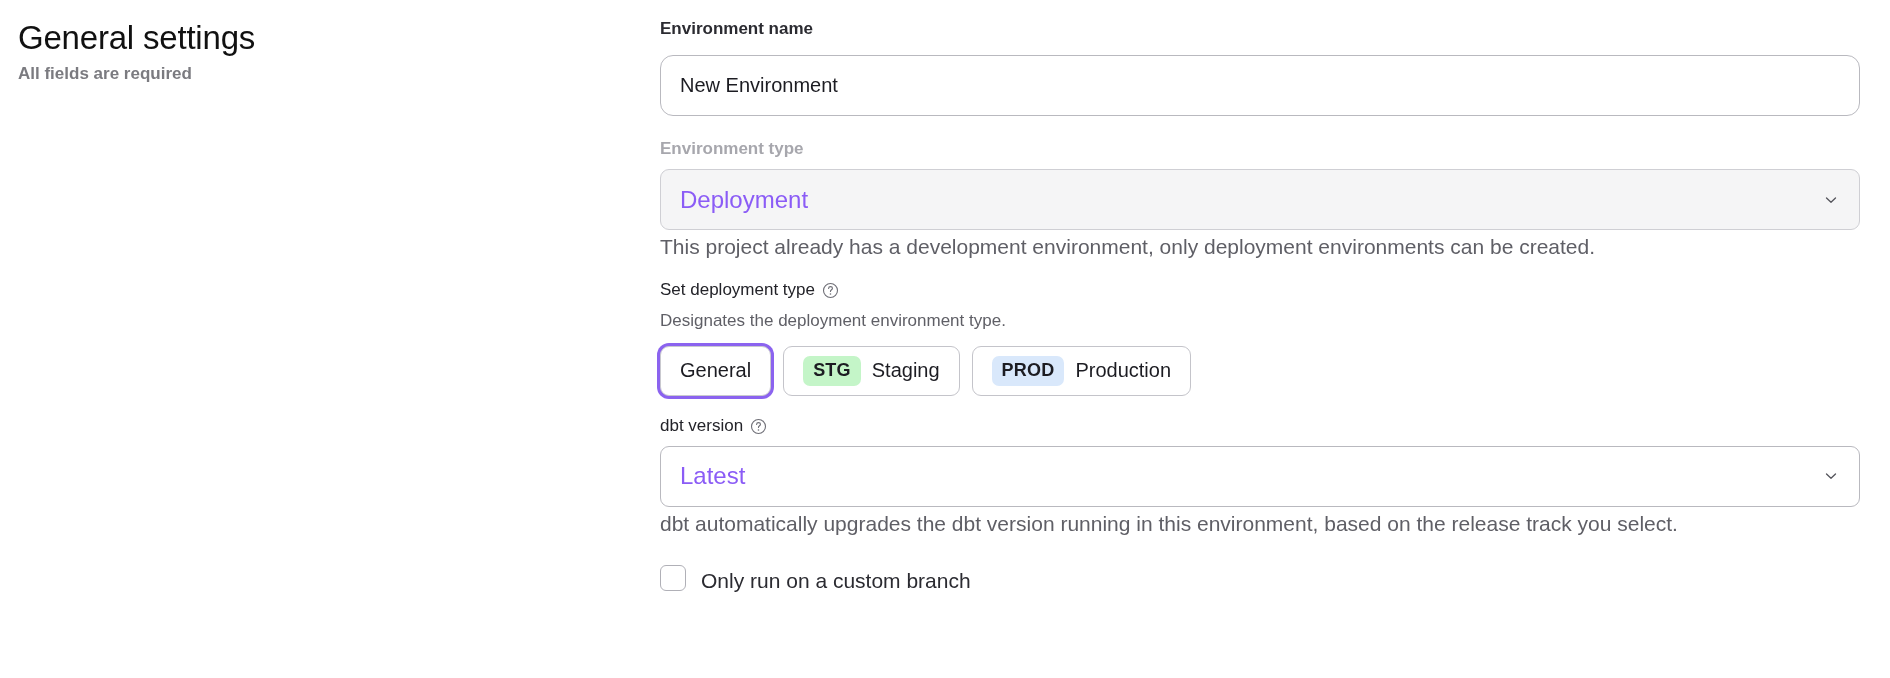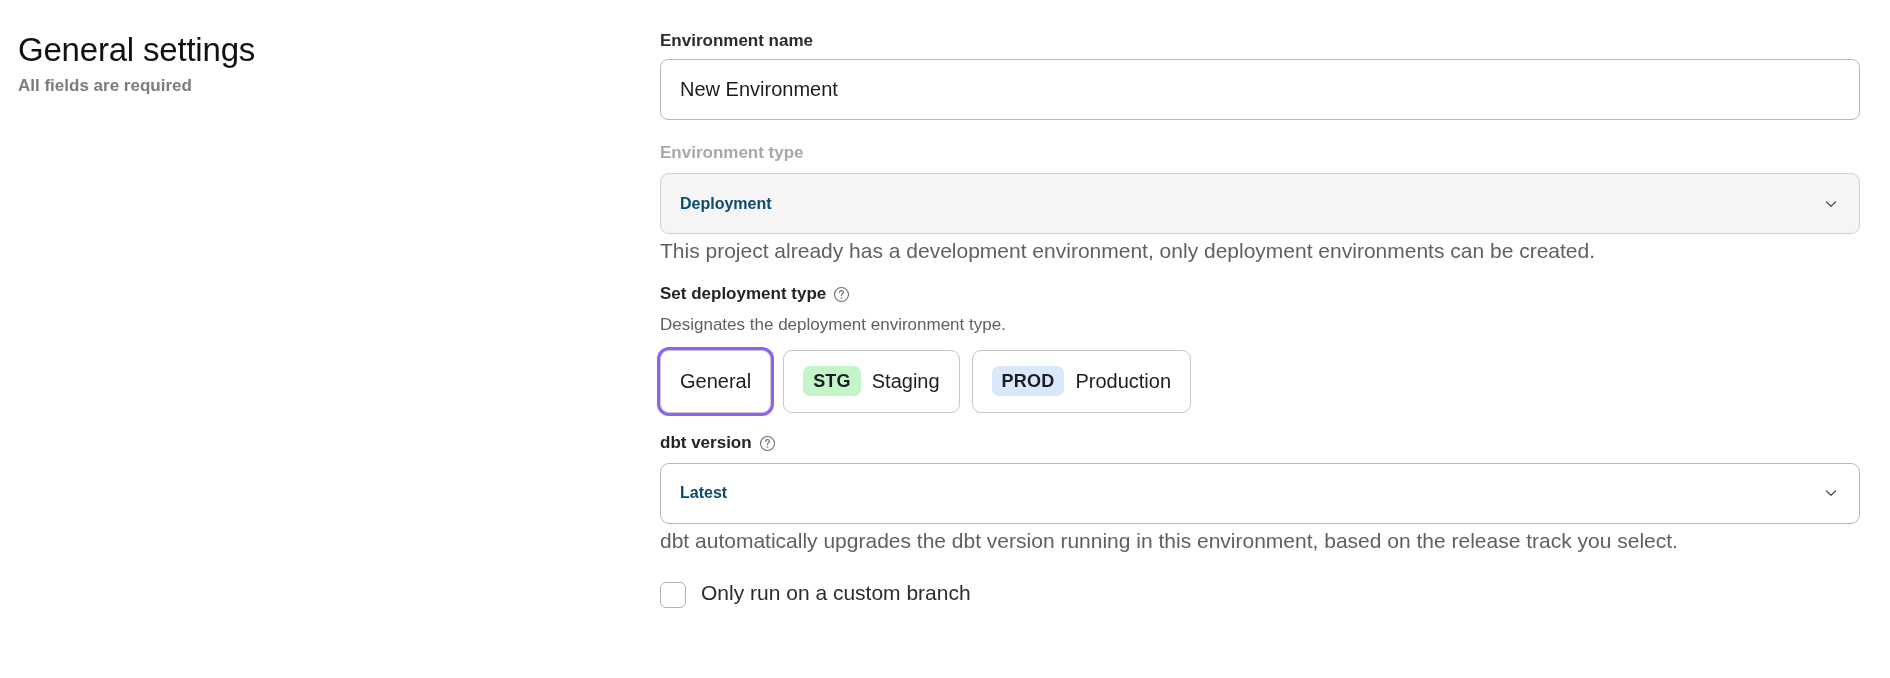--- a/index.html
+++ b/index.html
@@ -14,21 +14,21 @@
     color: #1a1a1a;
     overflow: hidden;
   }
 
   .page {
     position: relative;
     width: 1890px;
     height: 678px;
     display: flex;
     box-sizing: border-box;
-    padding-top: 30px;
+    padding-top: 18px;
   }
 
   
   .left-col {
     width: 660px;
     flex: 0 0 660px;
     box-sizing: border-box;
     padding-left: 18px;
   }
   .page-title {
@@ -59,42 +59,42 @@
   .field-label {
     font-size: 17px;
     font-weight: 700;
     color: #2b2b31;
     line-height: 1.3;
     display: flex;
     align-items: center;
     gap: 7px;
   }
   .field-label.disabled { color: #a7a7ad; margin-top: 12px; }
-  .field-label.strong { font-weight: 700; color: #232329; }
+  .field-label.strong { font-weight: 400; color: #232329; }
 
   .help-icon {
     display: inline-flex;
     align-items: center;
     justify-content: center;
     width: 17px;
     height: 17px;
     flex: 0 0 17px;
     position: relative;
     top: 1px;
   }
   .help-icon svg { display: block; }
 
   
   .text-input {
-    margin-top: 7px;
+    margin-top: 15px;
     box-sizing: border-box;
     width: 100%;
     height: 61px;
     border: 1px solid #b9b9bf;
-    border-radius: 8px;
+    border-radius: 13px;
     background: #ffffff;
     font-family: "Liberation Sans", sans-serif;
     font-size: 20px;
     color: #1c1c22;
     padding: 0 19px;
     outline: none;
   }
 
   .select-box {
     margin-top: 9px;
@@ -107,23 +107,23 @@
     display: flex;
     align-items: center;
     padding: 0 19px;
     position: relative;
   }
   .select-box.white {
     background: #ffffff;
     border-color: #b9b9bf;
   }
   .select-value {
-    font-size: 16px;
-    color: #0c4a6e;
-    font-weight: 700;
+    font-size: 24px;
+    color: #8b5cf6;
+    font-weight: 400;
   }
   .chevron {
     position: absolute;
     right: 20px;
     top: 50%;
     transform: translateY(-50%);
     width: 16px;
     height: 16px;
     display: flex;
     align-items: center;
@@ -149,21 +149,21 @@
 
   
   .seg-group {
     display: flex;
     gap: 12px;
     margin-top: 13px;
     align-items: center;
   }
   .seg-btn {
     box-sizing: border-box;
-    height: 63px;
+    height: 50px;
     border: 1px solid #c4c4ca;
     border-radius: 9px;
     background: #ffffff;
     display: flex;
     align-items: center;
     gap: 11px;
     padding: 0 19px;
     font-family: "Liberation Sans", sans-serif;
     font-size: 20px;
     color: #1c1c22;
@@ -185,21 +185,21 @@
     font-weight: 700;
     letter-spacing: 0.2px;
     color: #1c1c22;
   }
   .badge.stg { background: #c4f5c8; }
   .badge.prod { background: #d9e8fb; }
 
   
   .check-row {
     display: flex;
-    align-items: flex-start;
+    align-items: flex-end;
     gap: 15px;
     margin-top: 27px;
   }
   .checkbox {
     box-sizing: border-box;
     width: 26px;
     height: 26px;
     flex: 0 0 26px;
     border: 1px solid #b0b0b7;
     border-radius: 6px;

